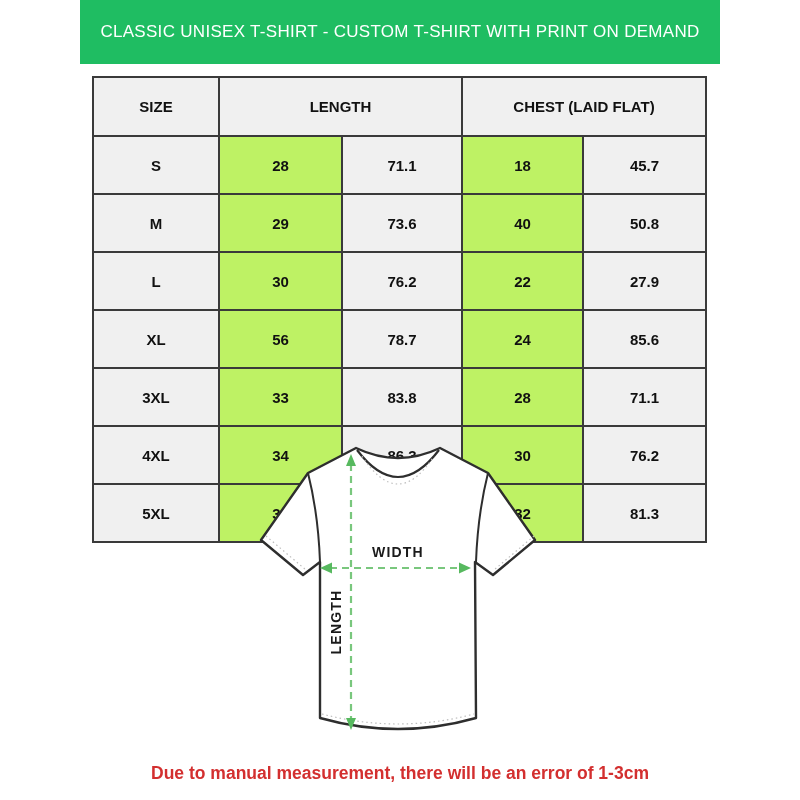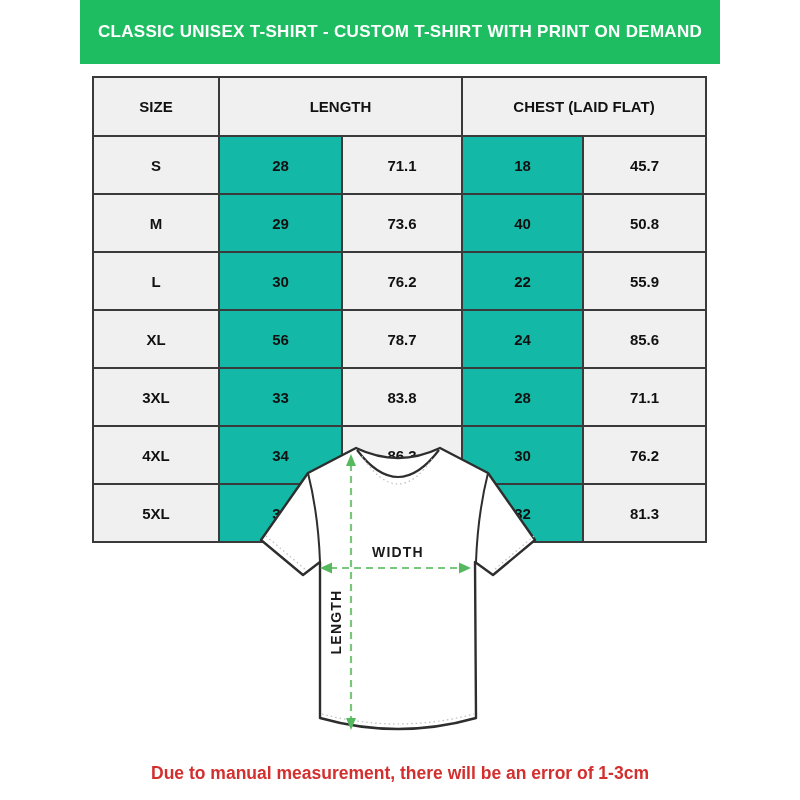--- a/index.html
+++ b/index.html
@@ -6,36 +6,36 @@
   body{
     width:800px;height:800px;background:#ffffff;
     font-family:"Liberation Sans",sans-serif;
     position:relative;overflow:hidden;
   }
   .banner{
     position:absolute;left:80px;top:0;width:640px;height:64px;
     background:#1fbd62;display:flex;align-items:center;justify-content:center;
   }
   .banner h1{
-    margin:4px;color:#ffffff;font-size:17px;font-weight:bold;
+    margin:4px;color:#ffffff;font-size:17px;font-weight:normal;
     letter-spacing:.3px;white-space:nowrap;
   }
   table.size-table{
     position:absolute;left:92px;top:76px;width:615px;
     border-collapse:collapse;table-layout:fixed;
     color:#111111;font-weight:bold;
   }
   .size-table th,.size-table td{
     border:2px solid #3a3a3a;text-align:center;vertical-align:middle;
     padding:12px;font-size:15px;font-weight:bold;
   }
   .size-table th{height:33px;background:#f0f0f0;}
   .size-table td{height:32px;}
   .c-gray{background:#f0f0f0;}
-  .c-white{background:#14b8a6;}
+  .c-white{background:#bef264;}
   .diagram{position:absolute;left:258px;top:446px;width:284px;height:294px;}
   .diagram svg{display:block;width:284px;height:294px;}
   .svg-label{
     font-family:"Liberation Sans",sans-serif;font-weight:bold;
     font-size:14px;letter-spacing:1.2px;fill:#1a1a1a;
   }
   .footer-note{
     position:absolute;left:0;top:763px;width:800px;text-align:center;
     color:#d32f2f;font-weight:bold;font-size:17.5px;
   }
@@ -75,21 +75,21 @@
       <td class="c-white">29</td>
       <td class="c-gray">73.6</td>
       <td class="c-white">40</td>
       <td class="c-gray">50.8</td>
     </tr>
     <tr>
       <td class="c-gray">L</td>
       <td class="c-white">30</td>
       <td class="c-gray">76.2</td>
       <td class="c-white">22</td>
-      <td class="c-gray">55.9</td>
+      <td class="c-gray">27.9</td>
     </tr>
     <tr>
       <td class="c-gray">XL</td>
       <td class="c-white">56</td>
       <td class="c-gray">78.7</td>
       <td class="c-white">24</td>
       <td class="c-gray">85.6</td>
     </tr>
     <tr>
       <td class="c-gray">3XL</td>

